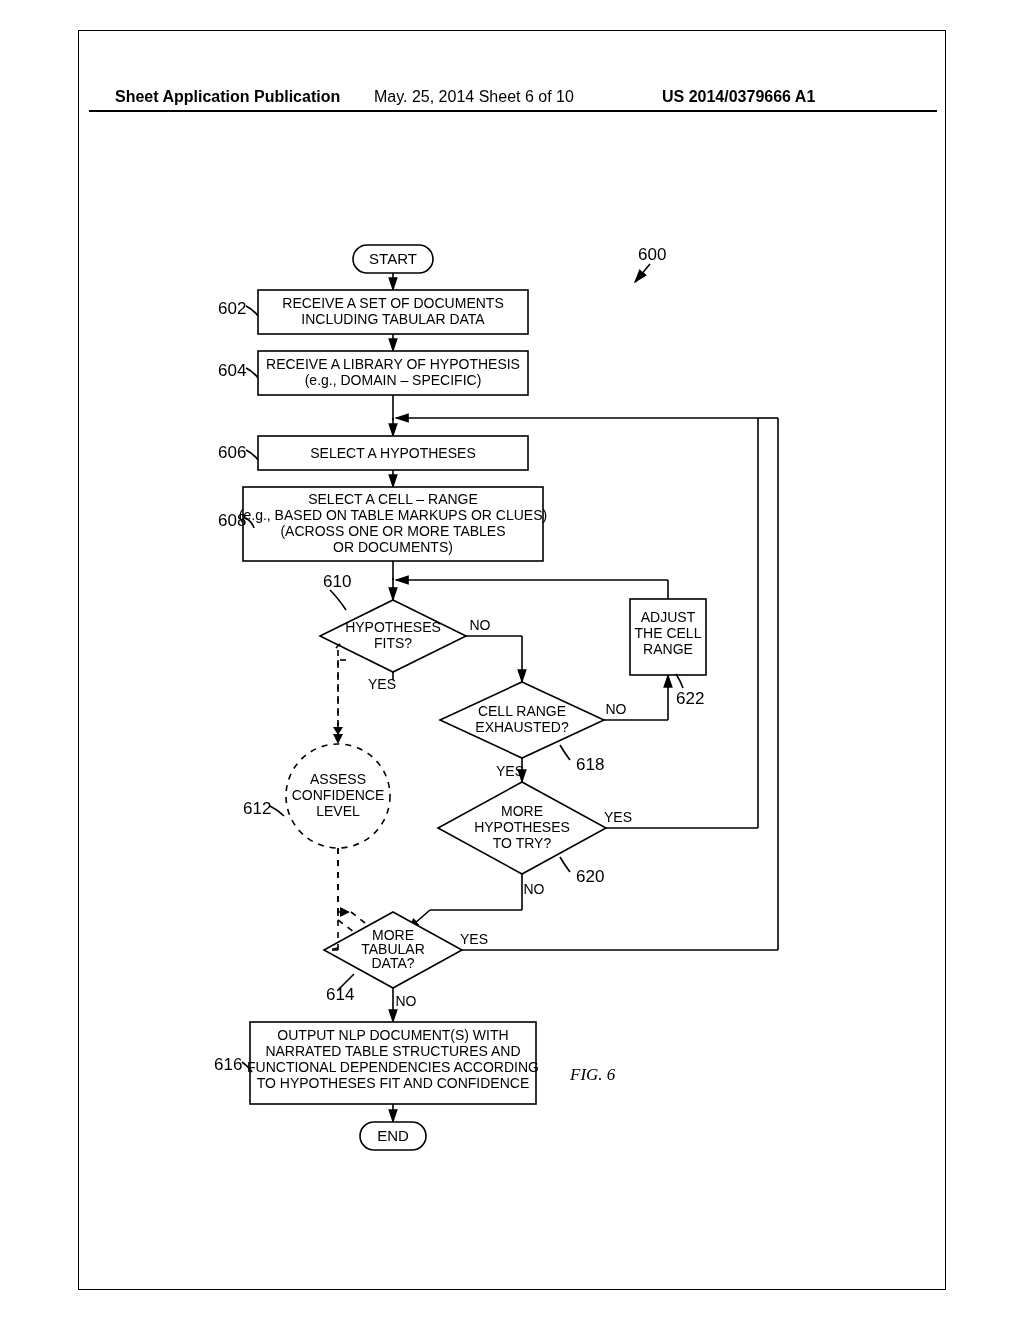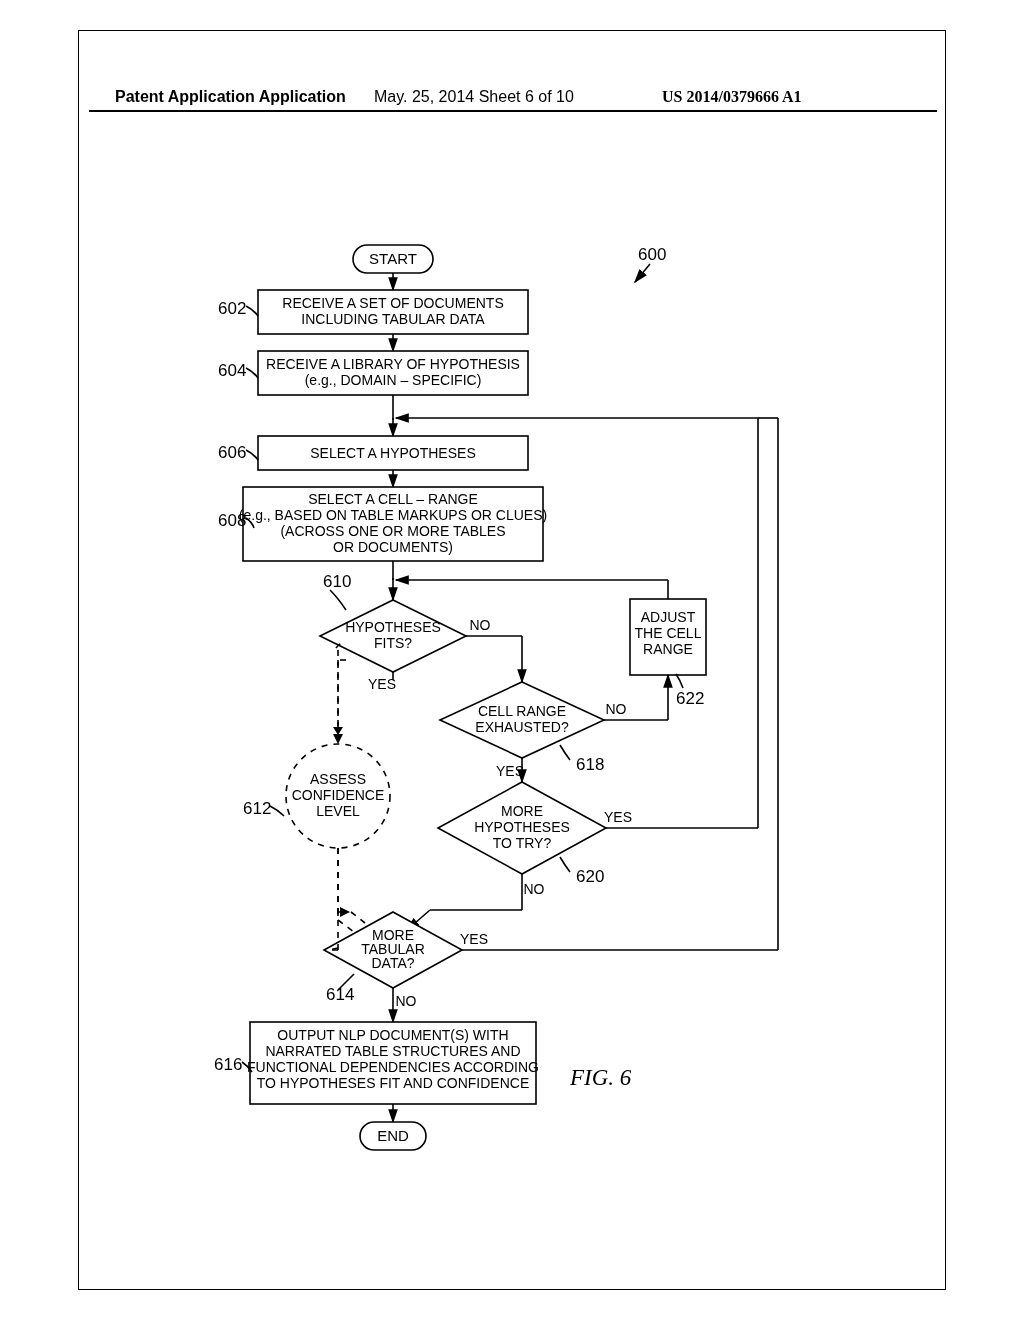--- a/index.html
+++ b/index.html
@@ -29,30 +29,30 @@
   .header-row {
     position: absolute;
     left: 0;
     right: 0;
     top: 88px;
     height: 20px;
     font-size: 16px;
   }
   .header-row .cell1 { position:absolute; left:115px; font-weight:bold; }
   .header-row .cell2 { position:absolute; left:374px; }
-  .header-row .cell3 { position:absolute; left:662px; font-weight:bold;font-family:Liberation Serif, serif; }
+  .header-row .cell3 { position:absolute; left:662px; font-weight:bold; }
   .header-rule {
     position: absolute;
     left: 89px;
     width: 848px;
     border-top: 2px solid #000;
   }
   .fig-label {
     position: absolute;
-    font-size: 23px;
+    font-size: 17px;
     font-style: italic;
     font-family: "Times New Roman", serif;
   }
   .svg-stage {
     position: absolute;
     left: 78px;
     top: 120px;
     width: 868px;
     height: 1170px;
   }
@@ -65,21 +65,21 @@
   .edge { fill: none; stroke: #000; stroke-width: 1.6; }
   .arrow { fill: #000; }
 </style>
 </head>
 <body>
 
 <div class="page">
   <div class="outer-border"></div>
 
   <div class="header-row">
-    <span class="cell1">Patent Application Application</span>
+    <span class="cell1">Sheet Application Publication</span>
     <span class="cell2">May. 25, 2014  Sheet 6 of 10</span>
     <span class="cell3">US 2014/0379666 A1</span>
   </div>
   <div class="header-rule" style="top:110px;"></div>
 
   <div class="fig-label" style="left:570px; top:1065px;">FIG. 6</div>
 
   <svg class="svg-stage" viewBox="0 0 868 1170">
 
     <defs>

